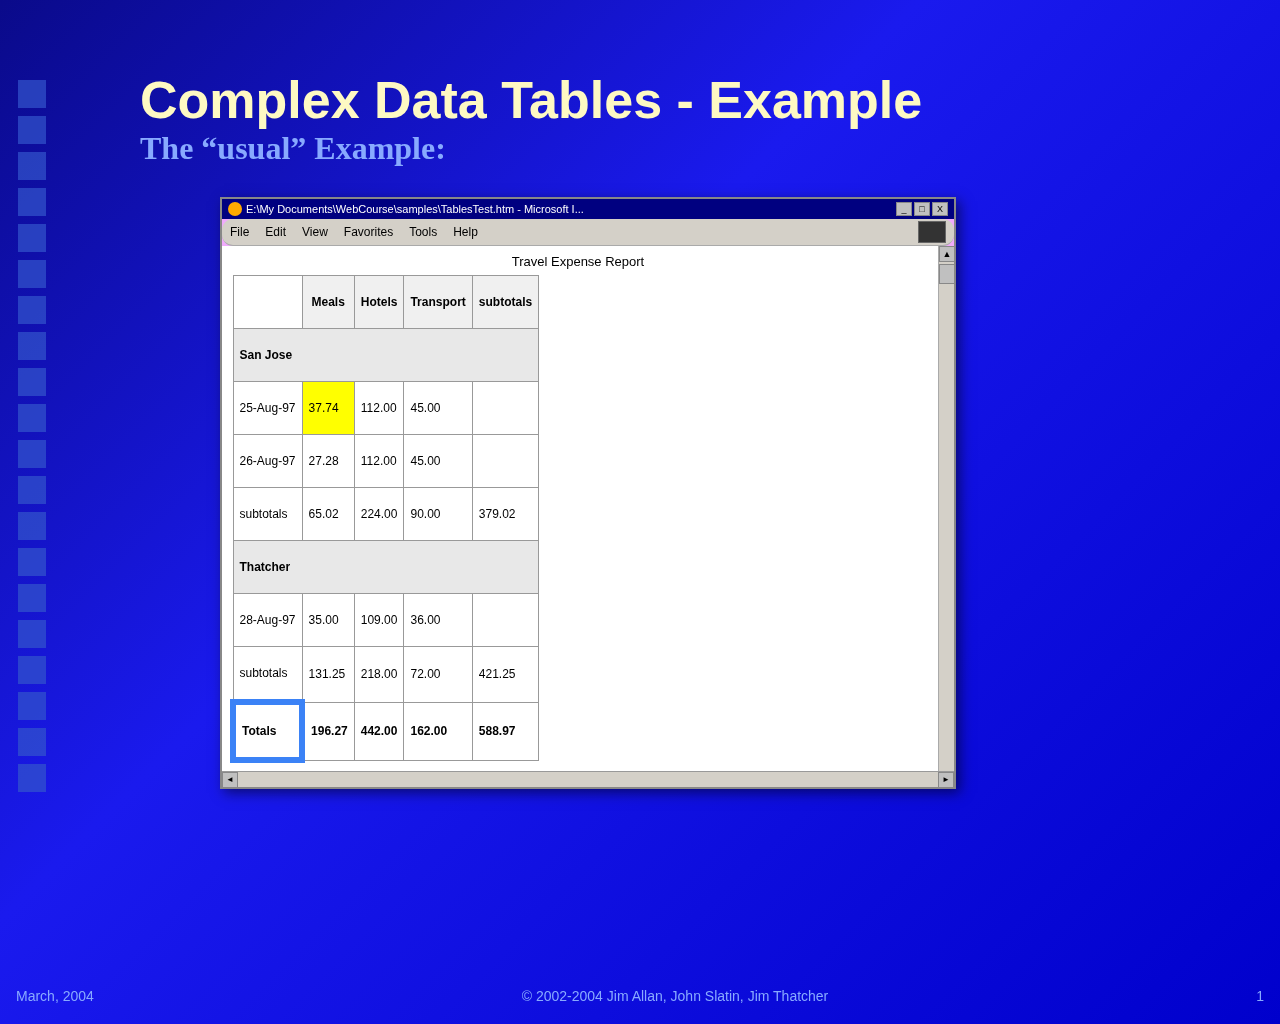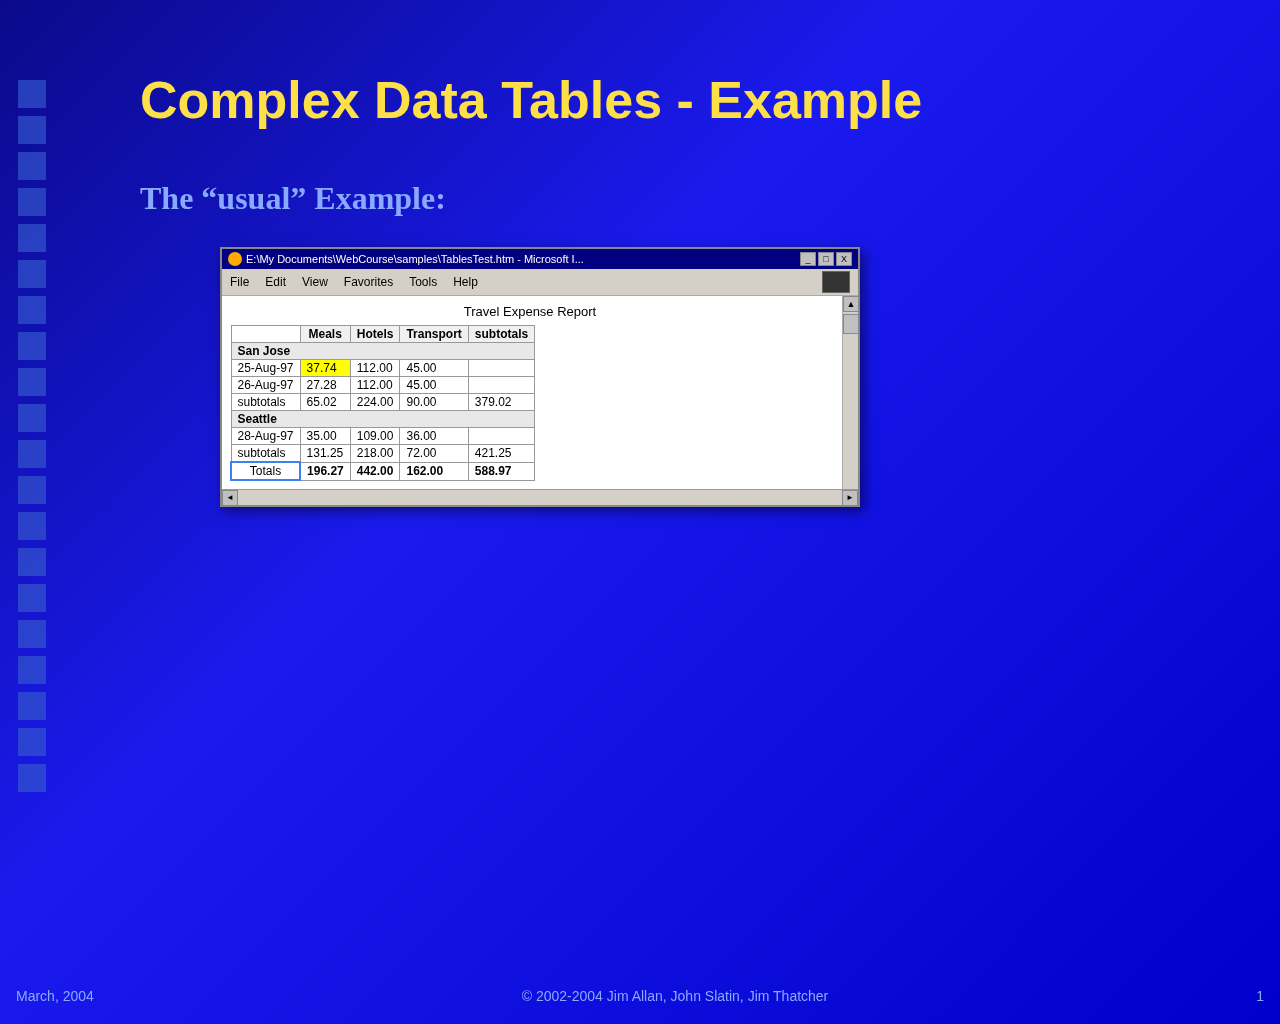--- a/index.html
+++ b/index.html
@@ -44,37 +44,36 @@
       left: 80px;
       right: 0;
       bottom: 0;
       padding: 40px 60px;
     }
 
     
     .slide-title {
       font-size: 52px;
       font-weight: bold;
-      color: #fde047;
+      color: #fef9c3;
       margin-top: 30px;
-      margin-bottom: 50px;
       font-family: Arial, sans-serif;
     }
 
     
     .slide-subtitle {
       font-size: 32px;
       color: #88aaff;
       margin-bottom: 30px;
       font-family: Liberation Serif, serif;
     }
 
     
     .browser-window {
-      width: 640px;
+      width: 736px;
       margin-left: 80px;
       border: 2px solid #888;
       background: #f0abfc;
       box-shadow: 4px 4px 12px rgba(0,0,0,0.5);
     }
 
     .browser-titlebar {
       background: #000080;
       color: white;
       font-size: 11px;
@@ -122,20 +121,21 @@
     }
 
     .browser-menubar {
       background: #d4d0c8;
       padding: 2px 8px;
       font-size: 12px;
       display: flex;
       gap: 16px;
       align-items: center;
       border-bottom: 1px solid #aaa;
+      border-radius: 11px;
     }
 
     .menu-item {
       color: #000;
       cursor: pointer;
       font-size: 12px;
     }
 
     .browser-body {
       background: white;
@@ -158,21 +158,21 @@
     .expense-table {
       border-collapse: collapse;
       font-size: 12px;
       color: #000;
       width: auto;
     }
 
     .expense-table td,
     .expense-table th {
       border: 1px solid #999;
-      padding: 1px 6px;
+      padding: 19px 6px;
       white-space: nowrap;
     }
 
     .expense-table th {
       font-weight: bold;
       background: #f0f0f0;
       text-align: center;
     }
 
     .city-header {
@@ -328,39 +328,39 @@
             </tr>
             <tr>
               <td>subtotals</td>
               <td>65.02</td>
               <td>224.00</td>
               <td>90.00</td>
               <td>379.02</td>
             </tr>
 
             <tr>
-              <td class="city-header" colspan="5">Seattle</td>
+              <td class="city-header" colspan="5">Thatcher</td>
             </tr>
             <tr>
               <td>28-Aug-97</td>
               <td>35.00</td>
               <td>109.00</td>
               <td>36.00</td>
               <td></td>
             </tr>
             <tr>
               <td>subtotals</td>
               <td>131.25</td>
               <td>218.00</td>
               <td>72.00</td>
               <td>421.25</td>
             </tr>
 
             <tr class="totals-row">
-              <td style="font-weight:normal;border:2px solid #3b82f6;text-align:center;">Totals</td>
+              <td style="font-weight:bold;border:6px solid #3b82f6;text-align:left;">Totals</td>
               <td>196.27</td>
               <td>442.00</td>
               <td>162.00</td>
               <td>588.97</td>
             </tr>
           </tbody>
         </table>
       </div>
     </div>
 

